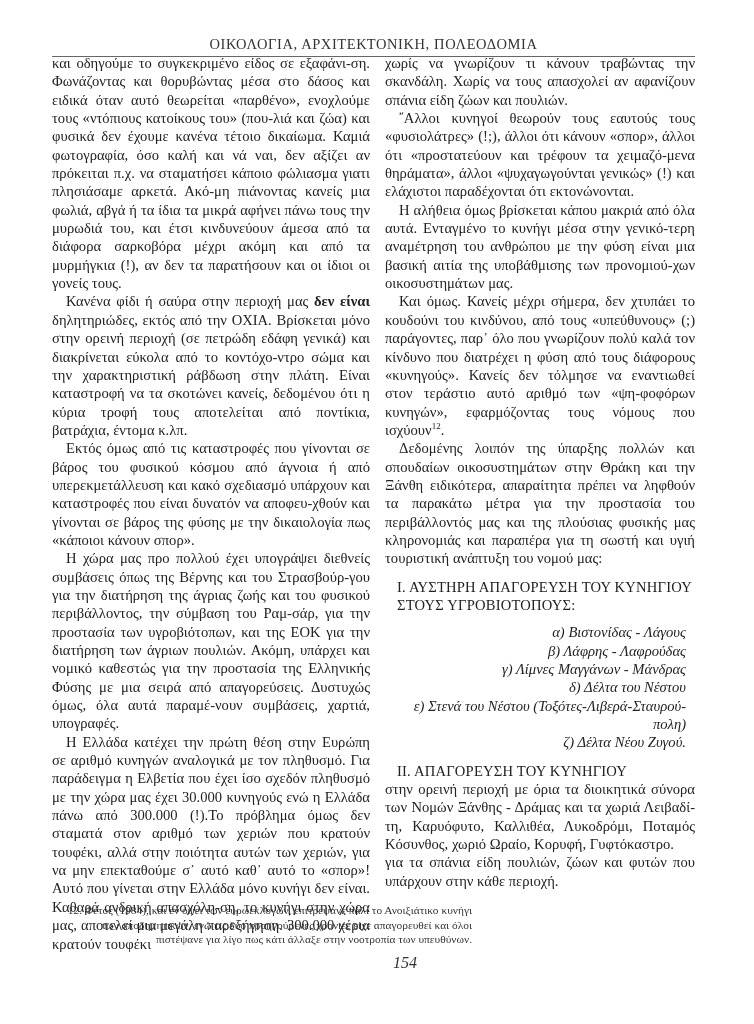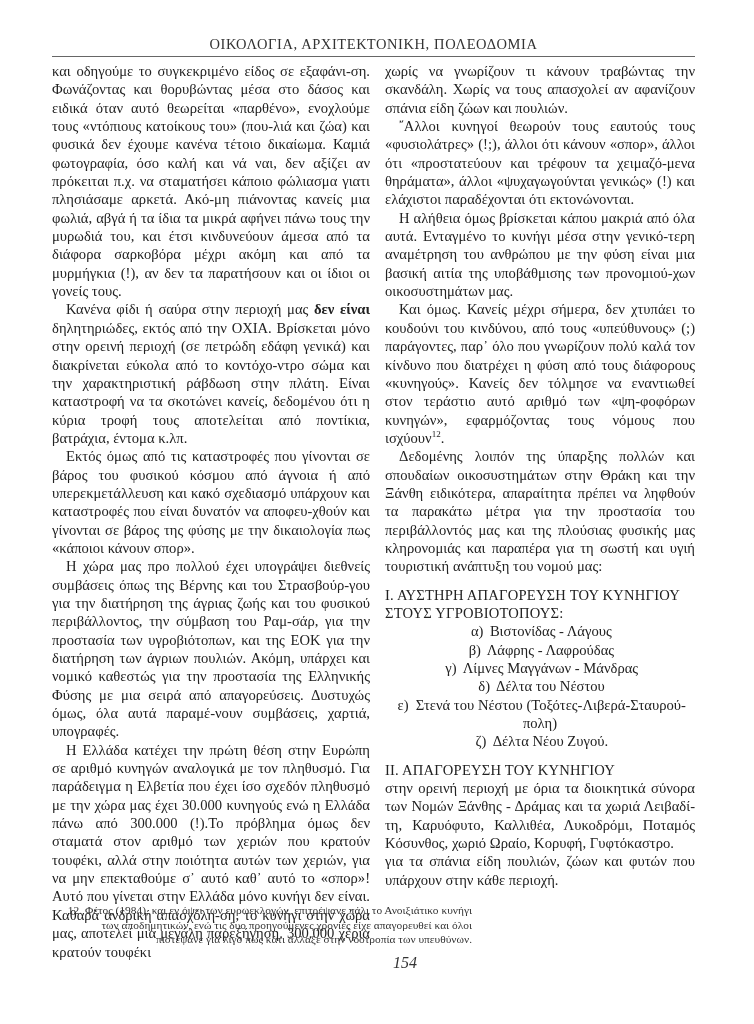--- a/index.html
+++ b/index.html
@@ -2,30 +2,30 @@
 <html><head>
 <meta charset="utf-8">
 <style>
   html, body { margin: 0; padding: 0; background: #ffffff; }
   body { width: 754px; height: 1024px; position: relative; overflow: hidden;
          font-family: "Liberation Serif", "DejaVu Serif", serif; color: #222; }
   .header { position: absolute; left: 52px; top: 36px; width: 643px; text-align: center;
             font-size: 14.5px; letter-spacing: 0.6px; color: #333; }
   .rule { position: absolute; left: 52px; top: 56px; width: 643px; height: 0;
           border-top: 1.2px solid #666; }
-  .col { position: absolute; top: 62px; font-size: 14.6px; line-height: 18.35px;
+  .col { position: absolute; top: 54px; font-size: 14.6px; line-height: 18.35px;
          text-align: justify; hyphens: manual; }
   .col.left { left: 52px; width: 318px; }
   .col.right { left: 385px; width: 310px; }
   .col p { margin: 0; }
   .col p.ind { text-indent: 14px; }
   .col p.noind { text-indent: 0; }
-  .heading { margin: 10px 0 0 0; text-align: left; letter-spacing: 0.2px; }
+  .heading { margin: 10px 0 0 12px; text-align: left; letter-spacing: 0.2px; }
   .heading .h { display: block; }
-  .list { margin: 0; padding: 0; list-style: none; text-align: center; }
+  .list { margin: 9px; padding: 0; list-style: none; text-align: right; font-style: italic; }
   .list li { margin: 0; }
   .list .mk { display: inline-block; min-width: 18px; }
   .footnote { position: absolute; left: 52px; top: 903px; width: 420px; font-size: 11.4px;
               line-height: 14.6px; color: #333; text-align: right; }
   .pagenum { position: absolute; left: 0; width: 754px; top: 954px; text-align: center;
              font-style: italic; font-size: 16px; color: #333; padding-left: 28px; }
   b { font-weight: bold; }
   sup { font-size: 9px; line-height: 0; }
 </style>
 </head>

